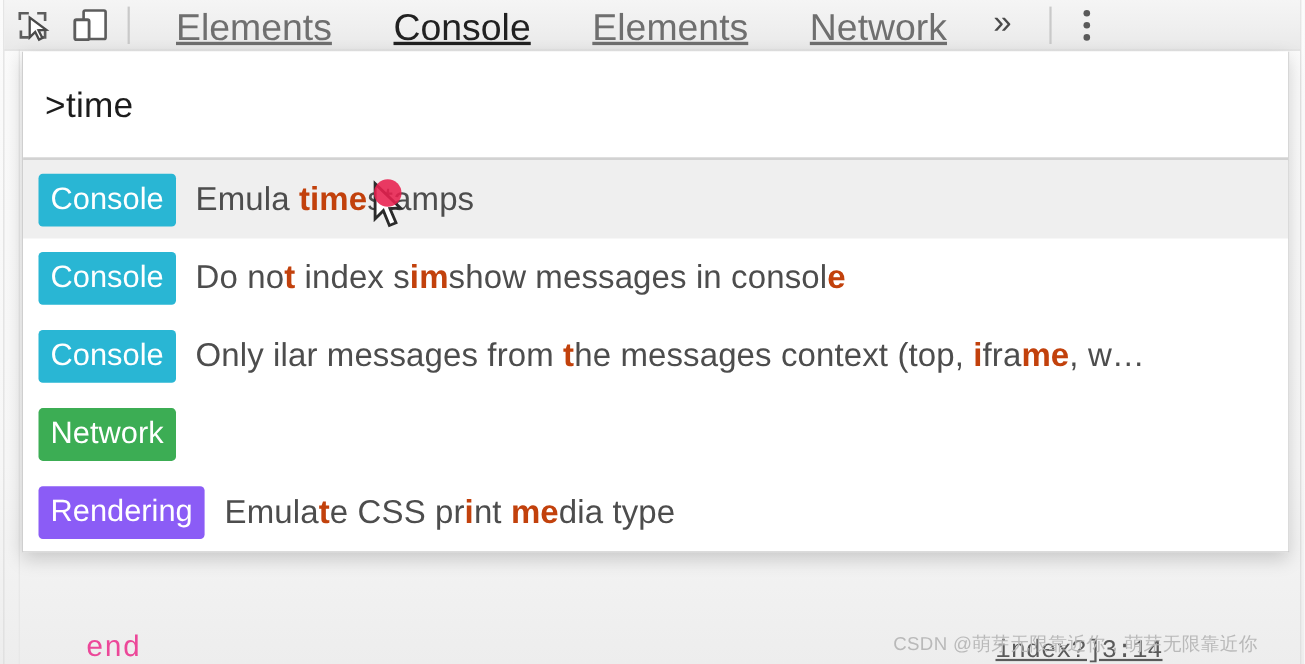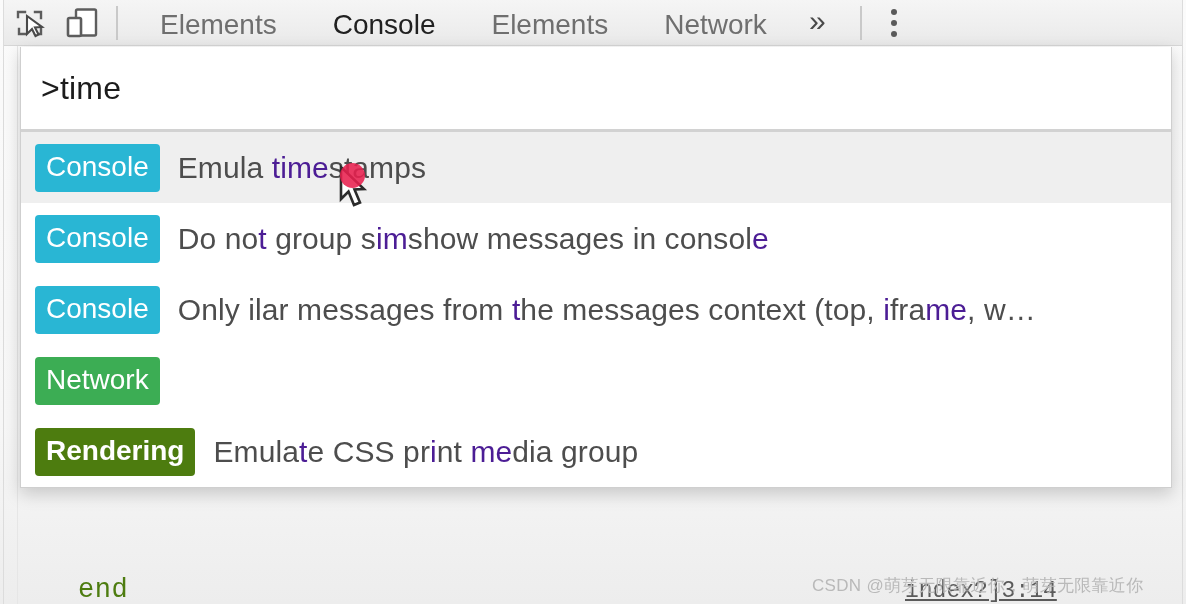--- a/index.html
+++ b/index.html
@@ -21,21 +21,21 @@
   .page-behind {
     position: absolute;
     left: 0; top: 0; right: 0; bottom: 0;
     background: linear-gradient(180deg,#fbfbfb 0%,#f7f7f7 70%,#ededed 100%);
   }
   .code-end {
     position: absolute;
     left: 78px; top: 575px;
     font-family: "Liberation Mono", monospace;
     font-size: 27px;
-    color: #4d7c0f;
+    color: #ec4899;
     letter-spacing: .5px;
     white-space: nowrap;
   }
   .code-right {
     position: absolute;
     left: 905px; top: 578px;
     font-family: "Liberation Mono", monospace;
     font-size: 23px;
     color: #5a5a5a;
     text-decoration: underline;
@@ -72,27 +72,28 @@
     cursor: pointer;
   }
   .tb-sep {
     width: 2px; height: 34px;
     background: #c9c9c9;
     margin: 0 14px 0 8px;
   }
   .tb-sep.right { margin: 0 10px 0 12px; }
   .tabs { display: flex; align-items: center; height: 46px; }
   .tab {
-    font-size: 28px;
+    font-size: 34px;
     color: #6f6f6f;
     padding: 0 28px;
     height: 41px;
     line-height: 46px;
     white-space: nowrap;
     cursor: pointer;
+    text-decoration: underline;
   }
   .tab.active { color: #212121; }
   .tab-more {
     font-size: 30px;
     color: #4a4a4a;
     padding: 0 22px 0 14px;
     height: 46px; line-height: 42px;
     cursor: pointer;
   }
   .kebab {
@@ -111,21 +112,21 @@
   .cmd-panel {
     position: absolute;
     left: 20px; top: 47px;
     width: 1152px;
     background: #ffffff;
     border: 1px solid #cfcfcf;
     border-top: none;
     box-shadow: 0 6px 16px rgba(0,0,0,.18);
   }
   .cmd-input-wrap {
-    height: 85px;
+    height: 99px;
     background: #ffffff;
     display: flex;
     align-items: center;
     padding: 0 14px 0 20px;
     border-bottom: 3px solid #d2d2d2;
   }
   .cmd-input {
     border: none; outline: none;
     background: transparent;
     font-family: "Liberation Sans", sans-serif;
@@ -157,21 +158,21 @@
     margin-right: 18px;
     white-space: nowrap;
   }
   .cmd-title {
     font-size: 30px;
     color: #4d4d4d;
     white-space: nowrap;
     overflow: hidden;
     letter-spacing: .1px;
   }
-  .cmd-title b { color: #4c1d95; font-weight: normal; }
+  .cmd-title b { color: #c2410c; font-weight: bold; }
 
   
   .cursor {
     position: absolute;
     left: 335px; top: 163px;
     width: 40px; height: 46px;
     pointer-events: none;
   }
   .cursor .dot {
     position: absolute;
@@ -235,32 +236,32 @@
     <div class="cmd-input-wrap">
       <input class="cmd-input" type="text" value="&gt;time" placeholder="Type a command" style="">
     </div>
     <div class="cmd-list">
         <div class="cmd-row selected">
           <span class="badge" style="background: rgb(41, 182, 212);">Console</span>
           <span class="cmd-title"><span>Emula </span><b>time</b><span>stamps</span></span>
         </div>
         <div class="cmd-row">
           <span class="badge" style="background: rgb(41, 182, 212);">Console</span>
-          <span class="cmd-title"><span>Do no</span><b>t</b><span> group s</span><b>im</b><span>show messages in consol</span><b>e</b></span>
+          <span class="cmd-title"><span>Do no</span><b>t</b><span> index s</span><b>im</b><span>show messages in consol</span><b>e</b></span>
         </div>
         <div class="cmd-row">
           <span class="badge" style="background: rgb(41, 182, 212);">Console</span>
           <span class="cmd-title"><span>Only ilar messages from </span><b>t</b><span>he messages context (top, </span><b>i</b><span>fra</span><b>me</b><span>, w…</span></span>
         </div>
         <div class="cmd-row">
           <span class="badge" style="background: rgb(60, 173, 84);">Network</span>
         </div>
         <div class="cmd-row">
-          <span class="badge" style="background: #4d7c0f; font-weight: bold;">Rendering</span>
-          <span class="cmd-title"><span>Emula</span><b>t</b><span>e CSS pr</span><b>i</b><span>nt </span><b>me</b><span>dia group</span></span>
+          <span class="badge" style="background: #8b5cf6;">Rendering</span>
+          <span class="cmd-title"><span>Emula</span><b>t</b><span>e CSS pr</span><b>i</b><span>nt </span><b>me</b><span>dia type</span></span>
         </div>
       </div>
   </div>
 
   <div class="cursor">
     <div class="dot"></div>
     <svg width="40" height="46" viewBox="0 0 40 46">
       <path d="M6 4 L6 36 L13.5 28.5 L19 42 L25 39.5 L19.5 26.5 L29 26 Z" fill="#ffffff" stroke="#2b2b2b" stroke-width="2.6"></path>
     </svg>
   </div>

